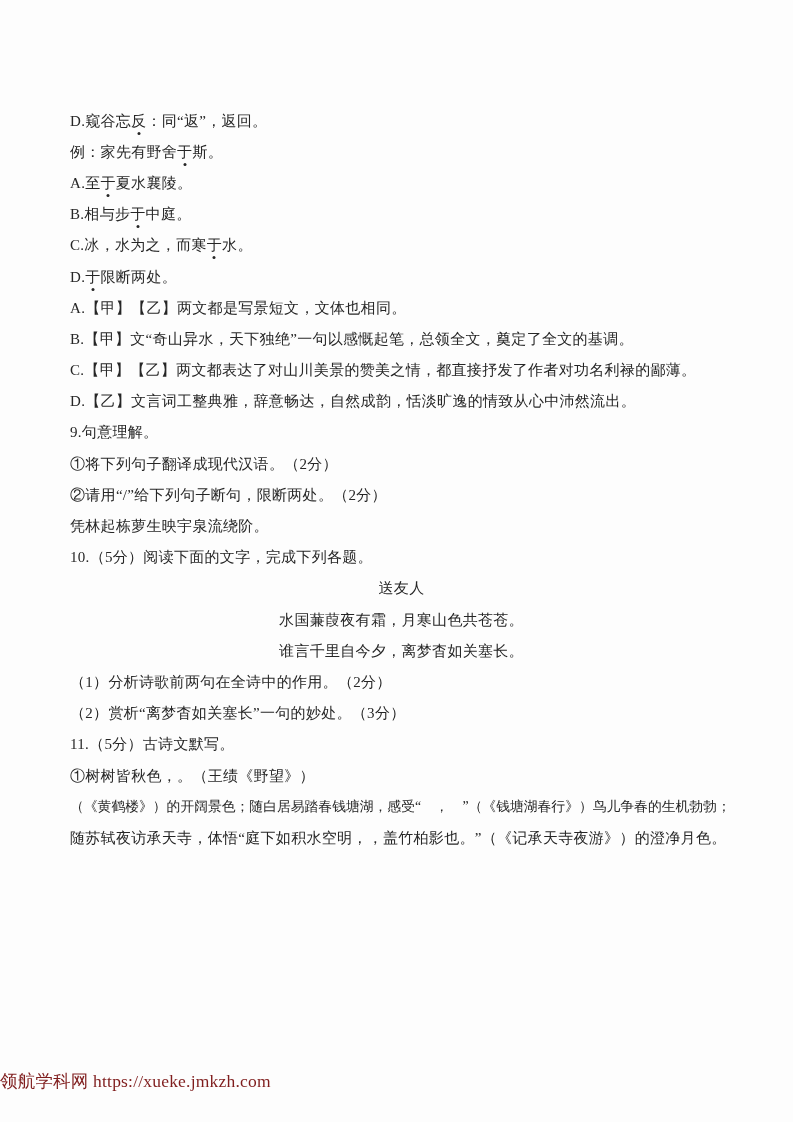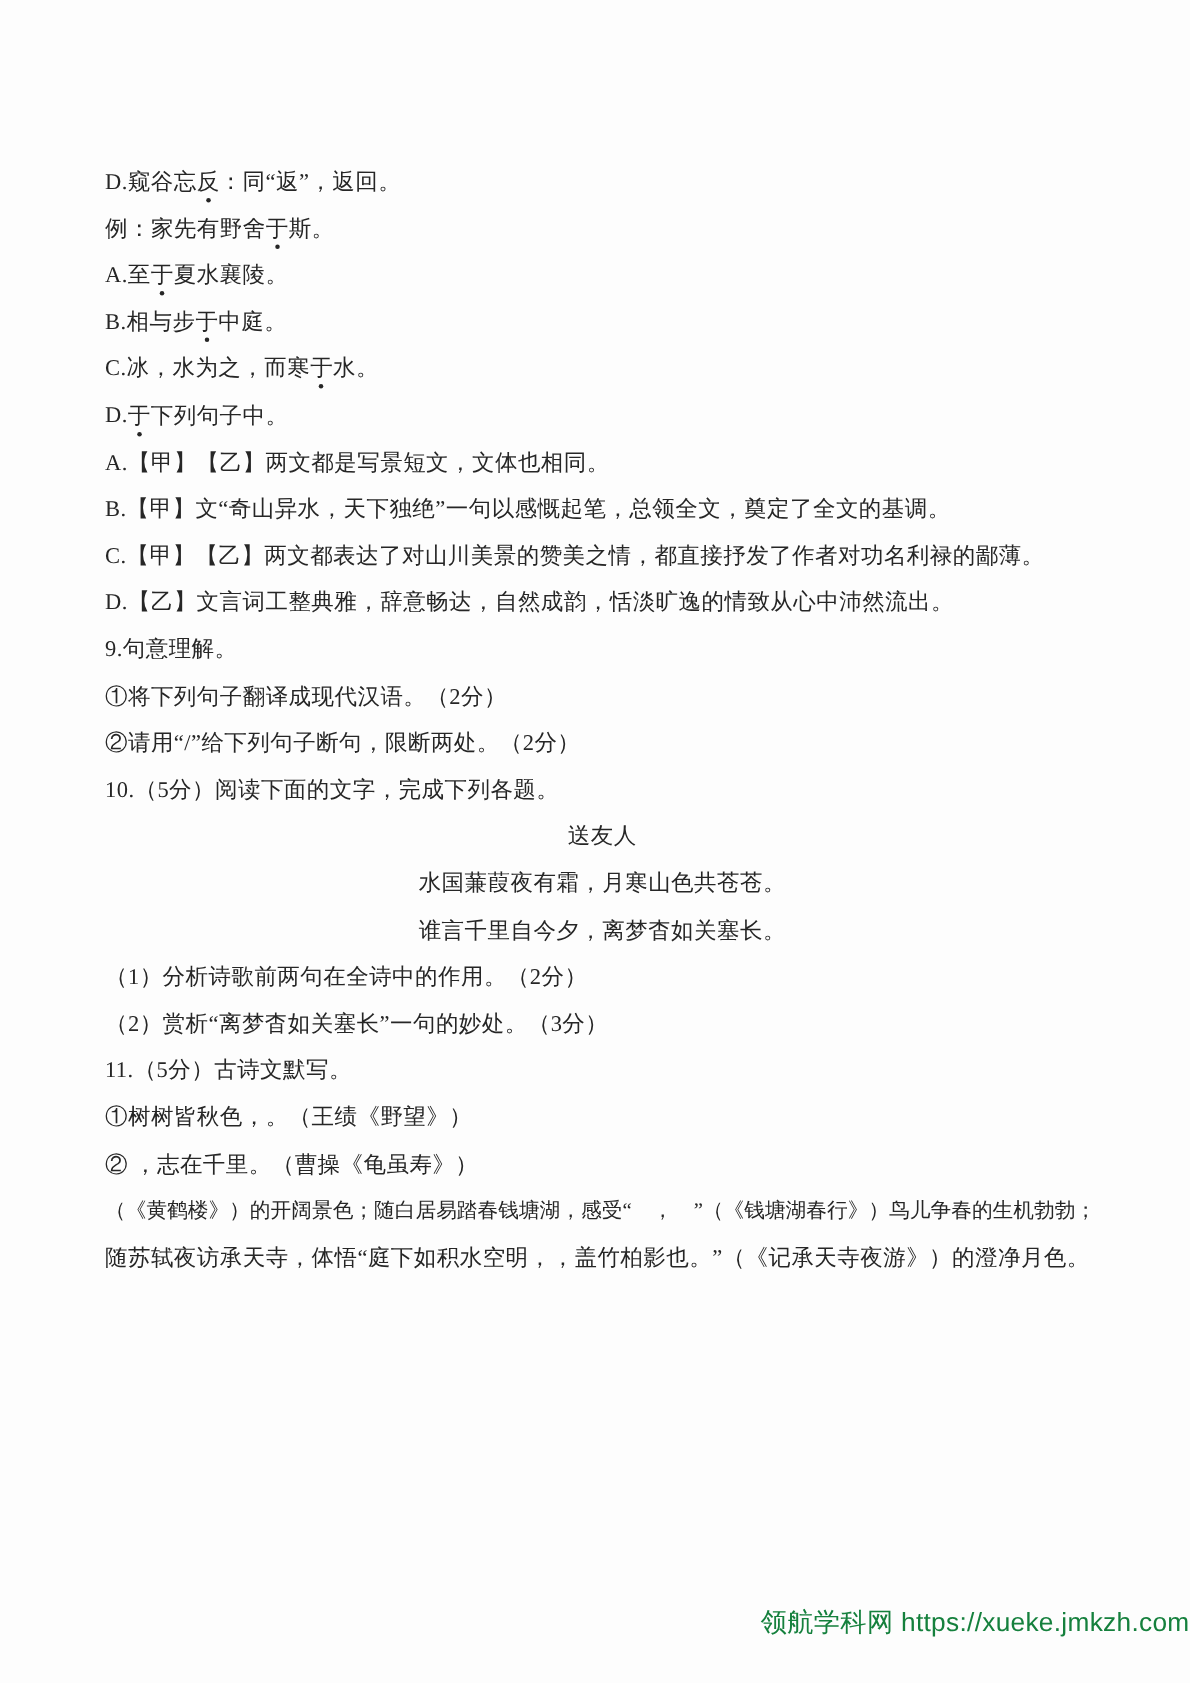--- a/index.html
+++ b/index.html
@@ -53,53 +53,53 @@
     width: 3px;
     height: 3px;
     border-radius: 50%;
     background: #262626;
   }
   .footer {
     position: absolute;
     left: 0;
     right: 0;
     top: 1069px;
-    text-align: right;
-    font-family: Liberation Sans, sans-serif;
+    text-align: left;
+    font-family: Liberation Serif, serif;
     font-size: 17.5px;
-    color: #15803d;
+    color: #7f1d1d;
     letter-spacing: 0.2px;
   }
 </style>
 </head>
 <body>
 
 <div class="page">
   <div class="doc" id="doc-lines">
       <div class="line"><span>D.窥谷忘</span><span class="dot-under">反</span><span>：同“返”，返回。</span></div>
       <div class="line"><span>例：家先有野舍</span><span class="dot-under">于</span><span>斯。</span></div>
       <div class="line"><span>A.至</span><span class="dot-under">于</span><span>夏水襄陵。</span></div>
       <div class="line"><span>B.相与步</span><span class="dot-under">于</span><span>中庭。</span></div>
       <div class="line"><span>C.冰，水为之，而寒</span><span class="dot-under">于</span><span>水。</span></div>
-      <div class="line"><span>D.</span><span class="dot-under">于</span><span>下列句子中。</span></div>
+      <div class="line"><span>D.</span><span class="dot-under">于</span><span>限断两处。</span></div>
       <div class="line"><span>A.【甲】【乙】两文都是写景短文，文体也相同。</span></div>
       <div class="line"><span>B.【甲】文“奇山异水，天下独绝”一句以感慨起笔，总领全文，奠定了全文的基调。</span></div>
       <div class="line"><span>C.【甲】【乙】两文都表达了对山川美景的赞美之情，都直接抒发了作者对功名利禄的鄙薄。</span></div>
       <div class="line"><span>D.【乙】文言词工整典雅，辞意畅达，自然成韵，恬淡旷逸的情致从心中沛然流出。</span></div>
       <div class="line"><span>9.句意理解。</span></div>
       <div class="line"><span>①将下列句子翻译成现代汉语。（2分）</span></div>
       <div class="line"><span>②请用“/”给下列句子断句，限断两处。（2分）</span></div>
+      <div class="line"><span>凭林起栋萝生映宇泉流绕阶。</span></div>
       <div class="line"><span>10.（5分）阅读下面的文字，完成下列各题。</span></div>
       <div class="line center"><span>送友人</span></div>
       <div class="line center"><span>水国蒹葭夜有霜，月寒山色共苍苍。</span></div>
       <div class="line center"><span>谁言千里自今夕，离梦杳如关塞长。</span></div>
       <div class="line"><span>（1）分析诗歌前两句在全诗中的作用。（2分）</span></div>
       <div class="line"><span>（2）赏析“离梦杳如关塞长”一句的妙处。（3分）</span></div>
       <div class="line"><span>11.（5分）古诗文默写。</span></div>
       <div class="line"><span>①树树皆秋色，。（王绩《野望》）</span></div>
-      <div class="line"><span>② ，志在千里。（曹操《龟虽寿》）</span></div>
       <div class="line tight"><span>（《黄鹤楼》）的开阔景色；随白居易踏春钱塘湖，感受“　，　”（《钱塘湖春行》）鸟儿争春的生机勃勃；</span></div>
       <div class="line"><span>随苏轼夜访承天寺，体悟“庭下如积水空明，，盖竹柏影也。”（《记承天寺夜游》）的澄净月色。</span></div>
     </div>
   <div class="footer">
     <span>领航学科网 https://xueke.jmkzh.com</span>
   </div>
 </div>
 
 </body></html>

